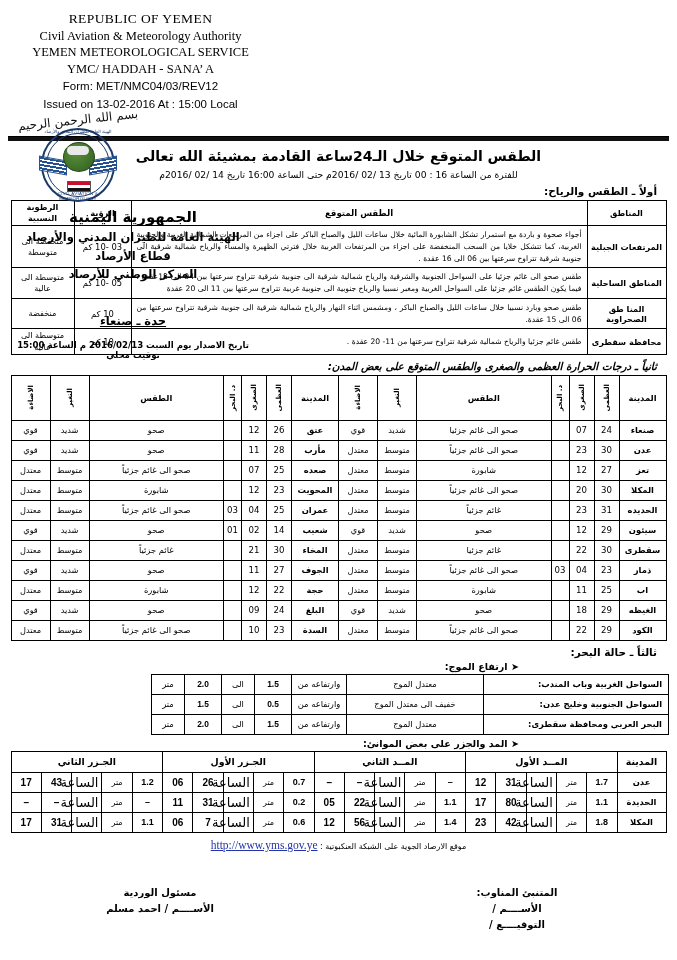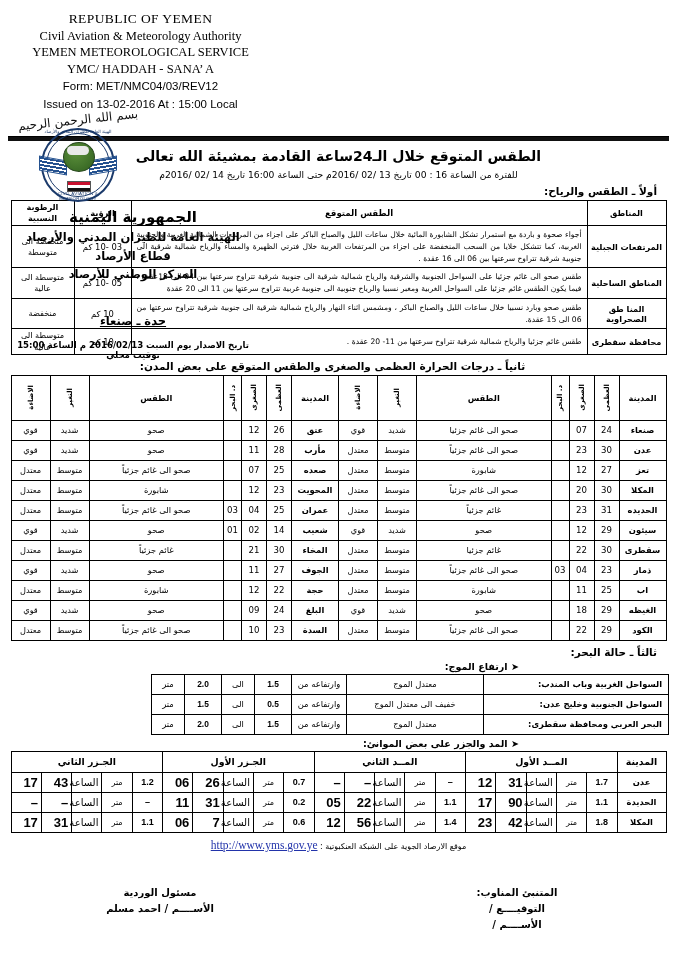--- a/index.html
+++ b/index.html
@@ -52,21 +52,21 @@
 
   .rule{height:4px;background:#111;margin:2px 0 0 0;border-top:1px solid #000;}
 
   
   .main-title{text-align:center;direction:rtl;font-family:"DejaVu Sans",sans-serif;
       font-weight:bold;font-size:14px;margin-top:7px;}
   .sub-title{text-align:center;direction:rtl;font-family:"DejaVu Sans",sans-serif;
       font-size:9.2px;margin-top:5px;}
   .sec-head{direction:rtl;text-align:right;font-family:"DejaVu Sans",sans-serif;font-weight:bold;
       font-size:10.5px;margin:5px 12px 3px 0;}
-  .sec-head.center{text-align:center;}
+  .sec-head.center{font-style:italic;}
   .bullet-head{direction:rtl;text-align:right;font-family:"DejaVu Sans",sans-serif;font-weight:bold;
       font-size:9.6px;margin:3px 150px 2px 0;}
 
   
   table{border-collapse:collapse;direction:rtl;font-family:"DejaVu Sans",sans-serif;}
   td,th{border:1px solid #000;padding:1px 3px;vertical-align:middle;}
 
   
   .t1{width:656px;margin:0 auto;table-layout:fixed;}
   .t1 th{font-size:8.6px;font-weight:bold;text-align:center;height:22px;}
@@ -98,22 +98,22 @@
   .t3 .w-to{width:26px;}
   .t3 .w-u{width:26px;}
 
   
   .t4{width:656px;margin:0 auto;table-layout:fixed;}
   .t4 td{height:17px;text-align:center;font-size:8.4px;}
   .t4 .grp{font-weight:bold;font-size:9.4px;height:18px;}
   .t4 .w-city{width:42px;font-weight:bold;}
   .t4 .w-m{width:26px;font-family:"Liberation Sans",sans-serif;font-weight:bold;font-size:9px;}
   .t4 .w-ml{width:24px;font-size:8px;}
-  .t4 .w-hl{width:34px;font-size:10px;}
-  .t4 .w-hh{width:24px;font-family:"Liberation Sans",sans-serif;font-weight:bold;font-size:13px;text-align:right;}
+  .t4 .w-hl{width:34px;font-size:13px;}
+  .t4 .w-hh{width:24px;font-family:"Liberation Sans",sans-serif;font-weight:bold;font-size:10px;}
 
   
   .links{text-align:center;margin-top:6px;direction:rtl;}
   .lnkrow{font-family:"DejaVu Sans",sans-serif;font-size:8px;margin:1px 0;white-space:nowrap;}
   .lnkrow a{font-family:"Liberation Serif",serif;font-size:11.5px;color:#2233aa;
       text-decoration:underline;direction:ltr;display:inline-block;}
 
   
   .signs{position:absolute;left:8px;right:8px;bottom:28px;display:flex;direction:rtl;
       justify-content:space-between;font-family:"DejaVu Sans",sans-serif;}
@@ -498,21 +498,21 @@
           <td class="w-ml">متر</td>
           <td class="w-hl">الساعة</td>
           <td class="w-hh">43</td>
           <td class="w-hh">17</td>
         </tr>
         <tr>
           <td class="w-city">الحديدة</td>
           <td class="w-m">1.1</td>
           <td class="w-ml">متر</td>
           <td class="w-hl">الساعة</td>
-          <td class="w-hh">90</td>
+          <td class="w-hh">80</td>
           <td class="w-hh">17</td>
           <td class="w-m">1.1</td>
           <td class="w-ml">متر</td>
           <td class="w-hl">الساعة</td>
           <td class="w-hh">22</td>
           <td class="w-hh">05</td>
           <td class="w-m">0.2</td>
           <td class="w-ml">متر</td>
           <td class="w-hl">الساعة</td>
           <td class="w-hh">31</td>
@@ -552,22 +552,22 @@
   <div class="links">
     <div class="lnkrow">
       <span>موقع الارصاد الجوية على الشبكة العنكبوتية :</span>
       <a href="#">http://www.yms.gov.ye</a>
     </div>
   </div>
 
   <div class="signs">
     <div class="sgn right">
       <div class="t">المتنبئ المناوب:</div>
+      <div class="l">الأســــم /</div>
       <div class="l">التوقيــــع /</div>
-      <div class="l">الأســــم /</div>
     </div>
     <div class="sgn left">
       <div class="t">مسئول الوردية</div>
       <div class="l">الأســــم / احمد مسلم</div>
     </div>
   </div>
 
 </div>
 
 </body></html>

